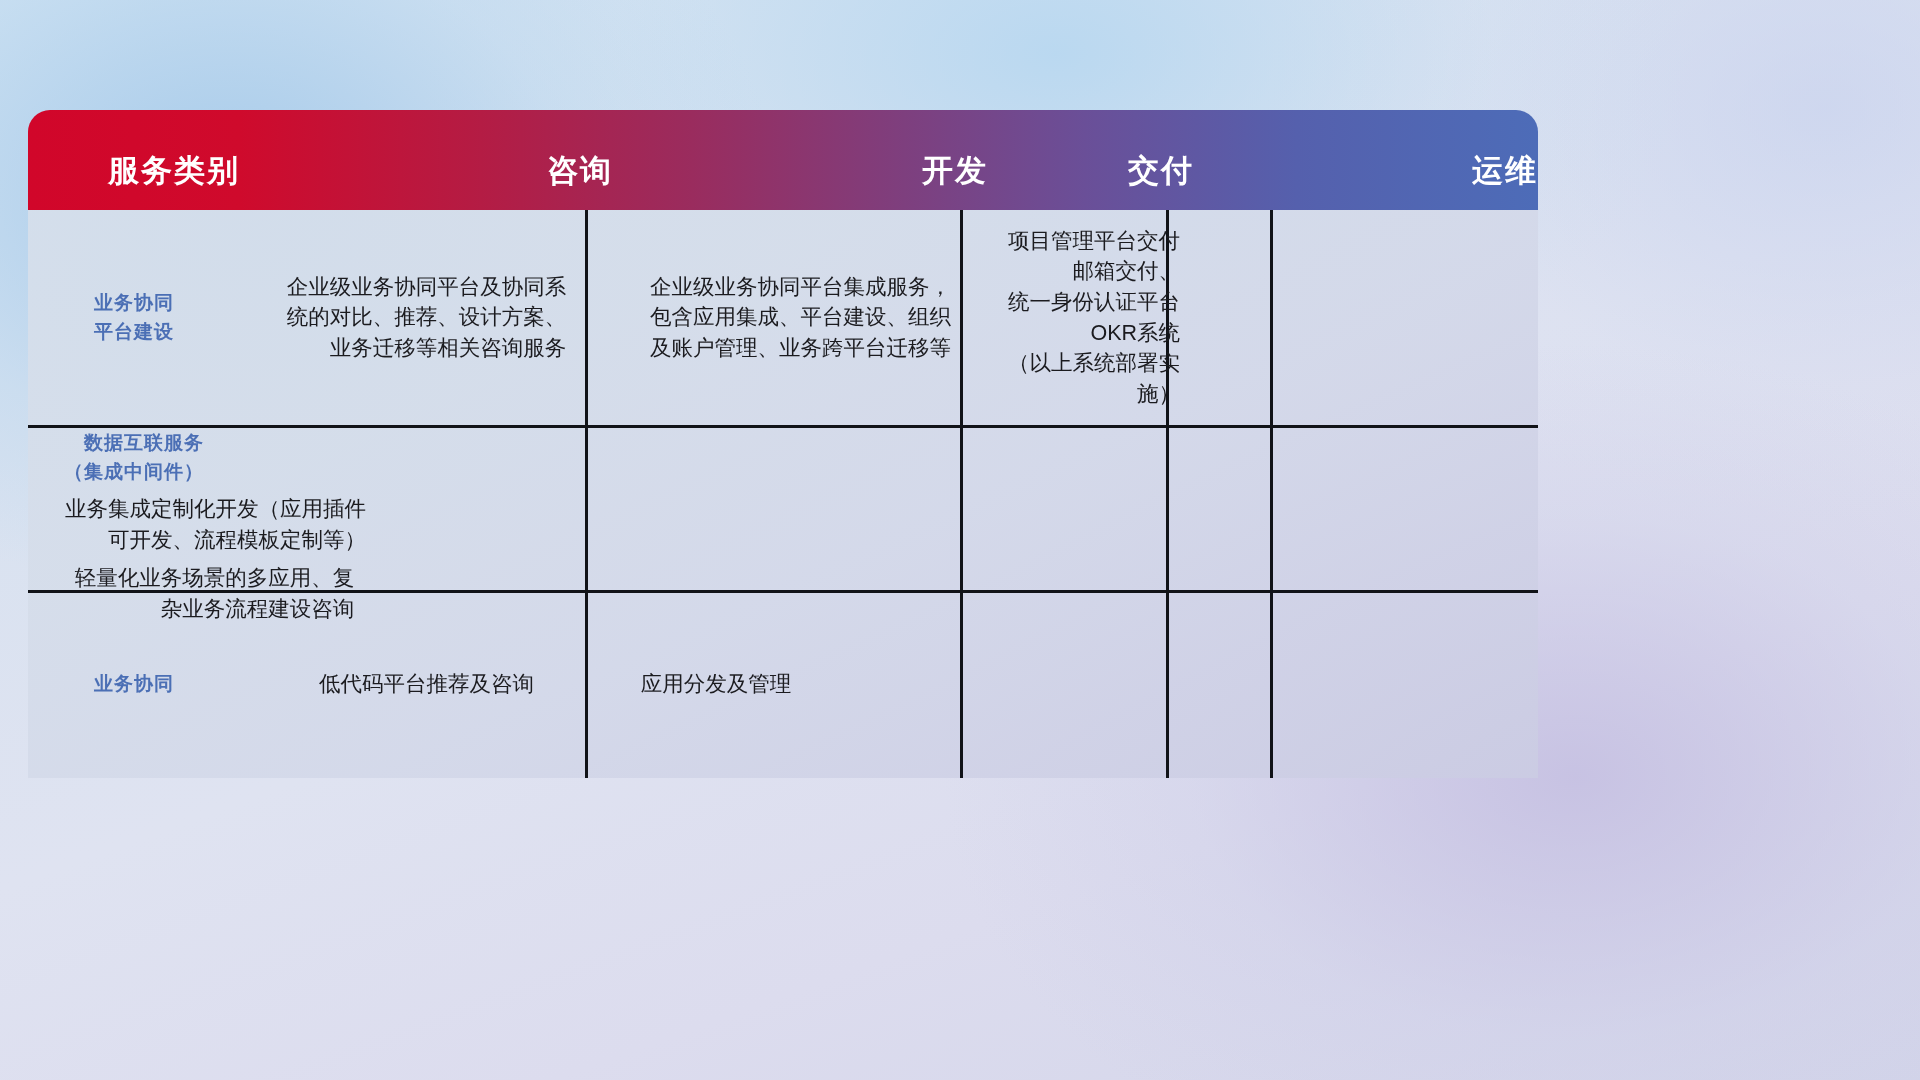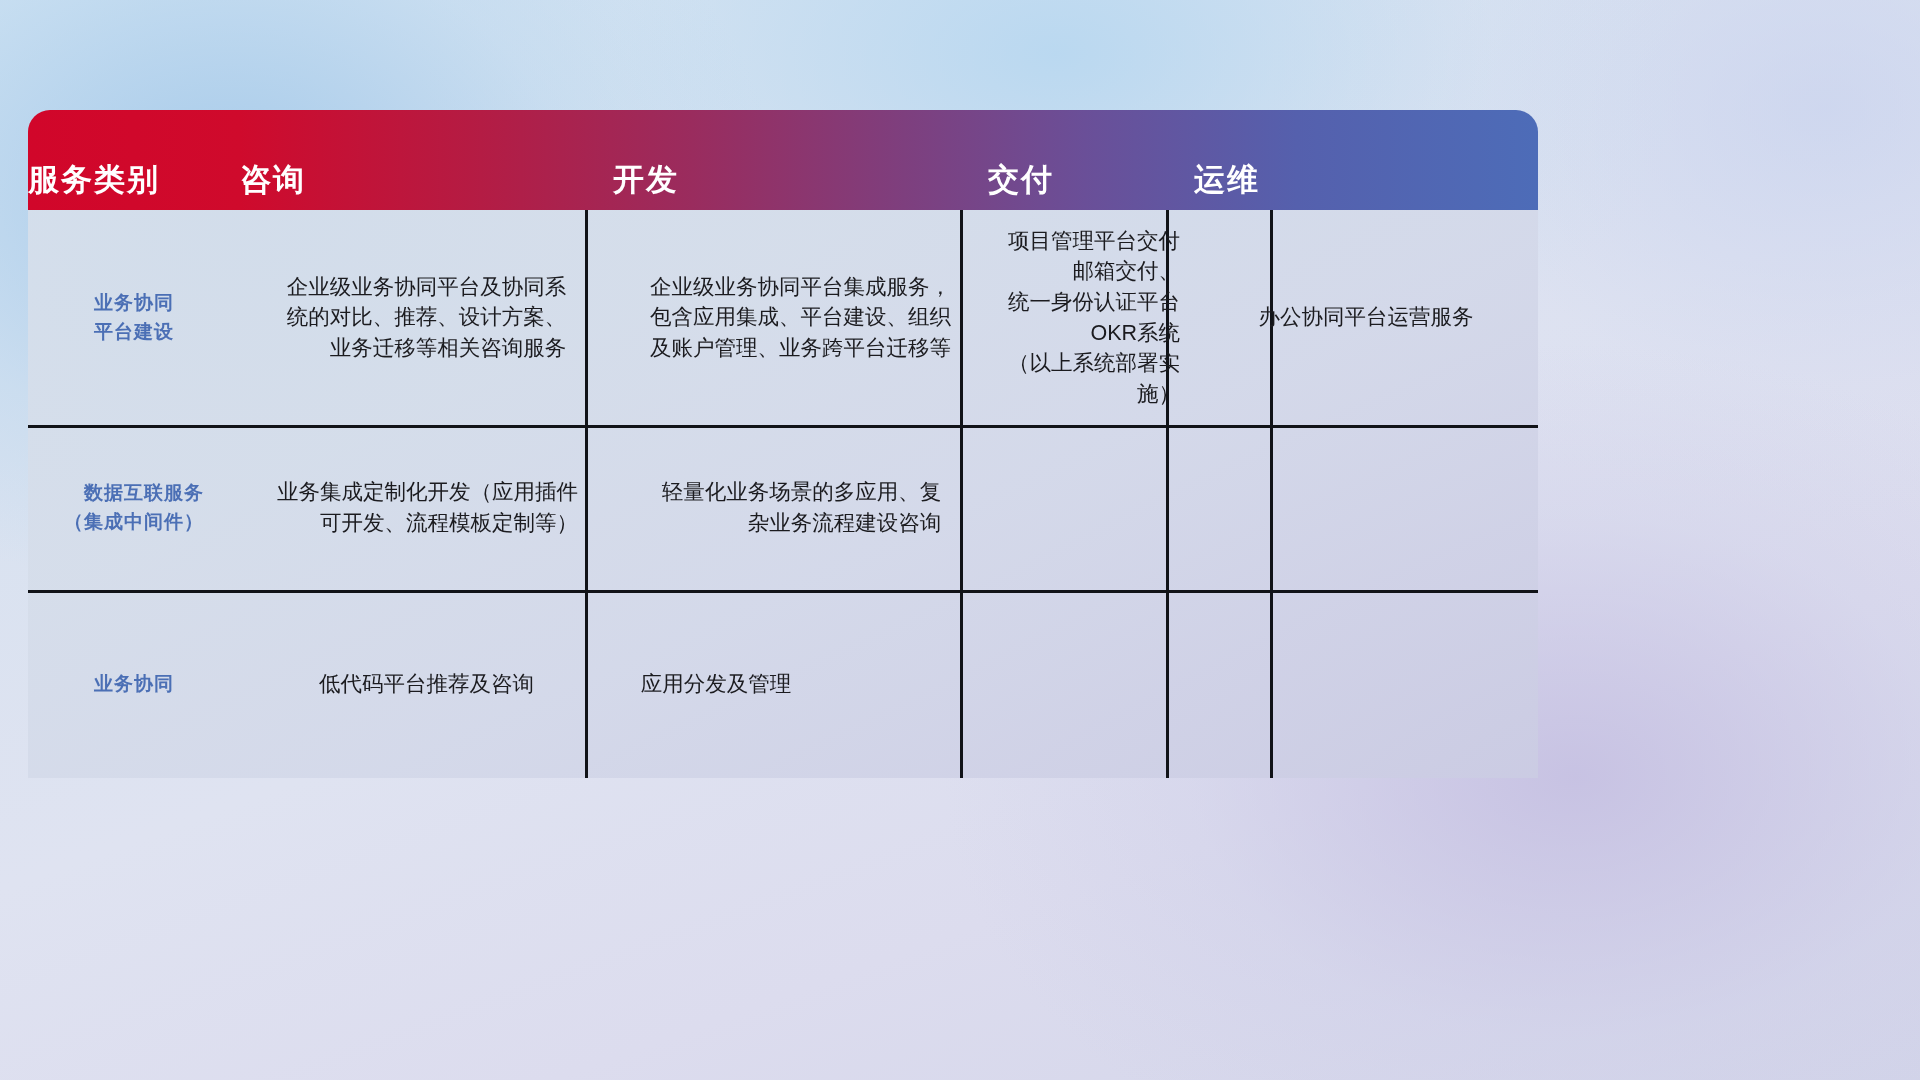--- a/index.html
+++ b/index.html
@@ -41,40 +41,40 @@
         #4d6cb8 100%);
     display: flex;
     align-items: flex-end;
     overflow: hidden;
   }
   .th {
     color: #ffffff;
     font-size: 31px;
     font-weight: bold;
     letter-spacing: 2px;
-    text-align: left;
-    padding-bottom: 9px;
+    text-align: right;
+    padding-bottom: 18px;
     white-space: nowrap;
   }
 
   
   .tbody {
     position: relative;
     height: 568px;
     background: linear-gradient(155deg,
         rgba(214,223,235,0.92) 0%,
         rgba(213,221,234,0.92) 30%,
         rgba(211,216,233,0.92) 58%,
         rgba(207,209,230,0.92) 80%,
         rgba(203,204,227,0.92) 100%);
   }
 
   .trow { position: relative; display: flex; }
   .trow.r1 { height: 215px; }
-  .trow.r2 { height: 165px; }
+  .trow.r2 { height: 165px; flex-direction: column; }
   .trow.r3 { height: 188px; }
 
   .row-sep {
     position: absolute;
     left: 0; right: 0;
     height: 3px;
     background: #111318;
   }
 
   .cell {
@@ -137,21 +137,20 @@
 统的对比、推荐、设计方案、
 业务迁移等相关咨询服务</div>
       <div class="cell c2">企业级业务协同平台集成服务，
 包含应用集成、平台建设、组织
 及账户管理、业务跨平台迁移等</div>
       <div class="cell c3">项目管理平台交付
 邮箱交付、
 统一身份认证平台
 OKR系统
 （以上系统部署实施）</div>
-      <div class="cell c4">办公协同平台运营服务</div>
     </div>
 
     <div class="row-sep" style="top:215px;"></div>
 
     <div class="trow r2">
       <div class="cell label c0">数据互联服务
 （集成中间件）</div>
       <div class="cell c2">业务集成定制化开发（应用插件
 可开发、流程模板定制等）</div>
       <div class="cell c1">轻量化业务场景的多应用、复

